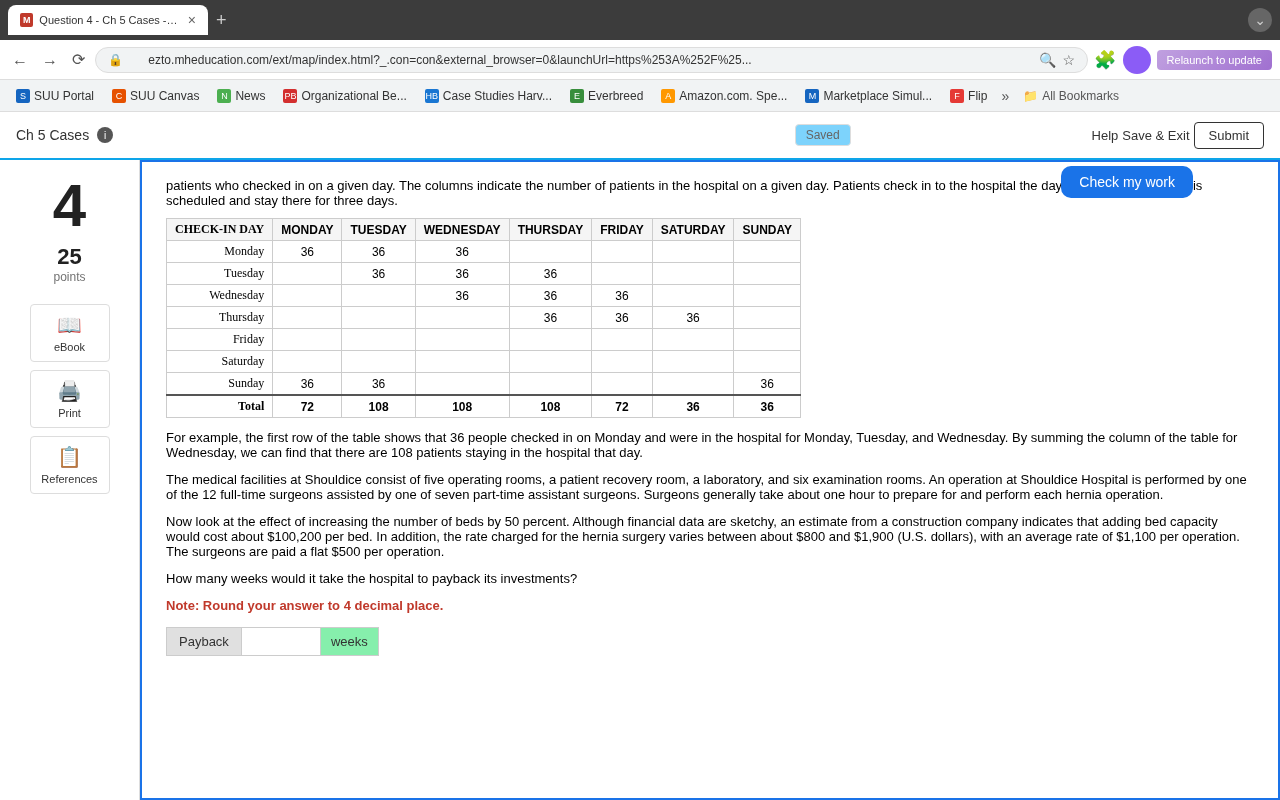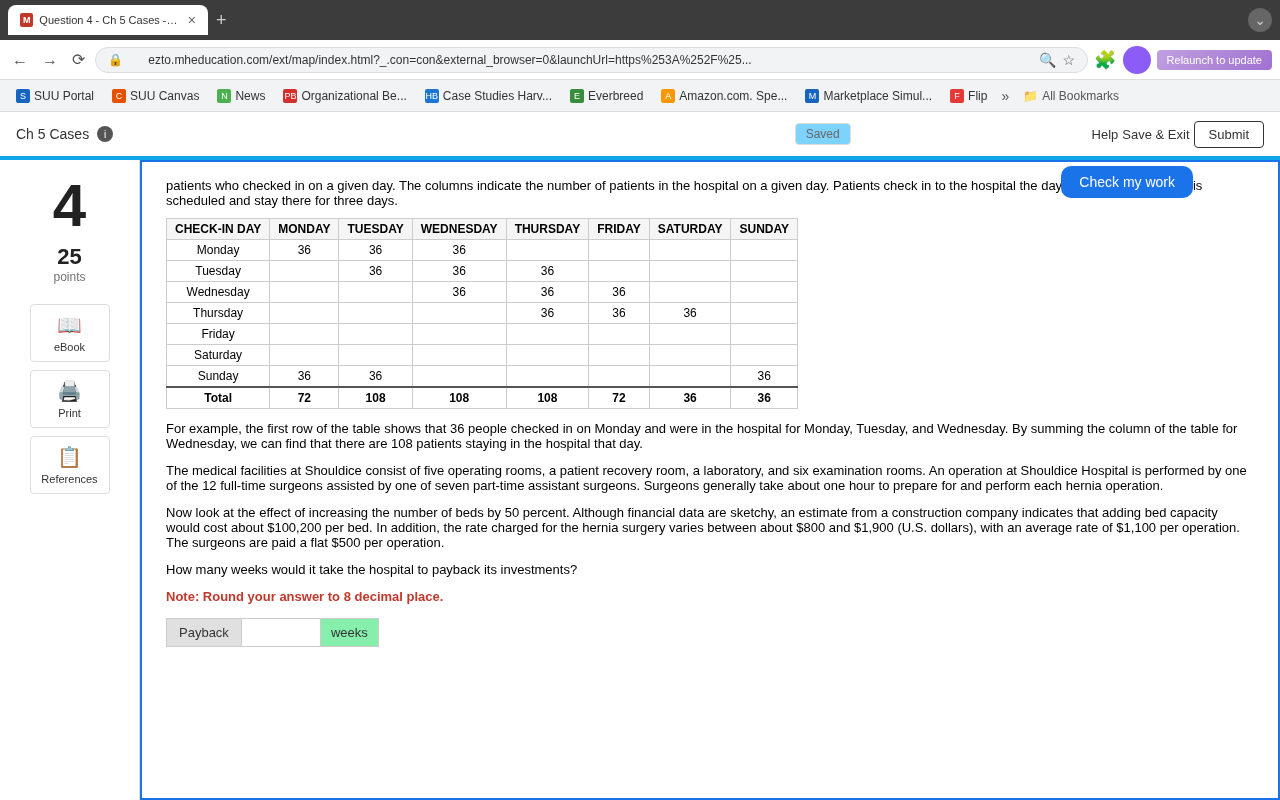--- a/index.html
+++ b/index.html
@@ -26,21 +26,21 @@
     .profile-img { width: 28px; height: 28px; border-radius: 50%; background: #8b5cf6; }
 
     
     .bookmarks-bar { background: #f1f3f4; border-bottom: 1px solid #ddd; display: flex; align-items: center; padding: 2px 8px; gap: 2px; height: 32px; overflow: hidden; }
     .bookmark-item { display: flex; align-items: center; gap: 4px; padding: 3px 8px; border-radius: 4px; cursor: pointer; font-size: 12px; color: #333; white-space: nowrap; }
     .bk-favicon { width: 14px; height: 14px; border-radius: 2px; display: flex; align-items: center; justify-content: center; font-size: 9px; }
     .bm-more { background: none; border: none; cursor: pointer; font-size: 14px; color: #555; padding: 0 4px; }
     .bm-folder { display: flex; align-items: center; gap: 4px; padding: 3px 8px; cursor: pointer; color: #555; font-size: 12px; }
 
     
-    .app-header { background: white; border-bottom: 4px solid #0ea5e9; display: flex; align-items: center; padding: 0 16px; height: 48px; }
+    .app-header { background: white; border-bottom: 2px solid #0ea5e9; display: flex; align-items: center; padding: 0 16px; height: 48px; }
     .app-title { font-size: 14px; color: #333; flex: 1; display: flex; align-items: center; gap: 8px; }
     .info-icon { width: 16px; height: 16px; border-radius: 50%; background: #555; color: white; display: flex; align-items: center; justify-content: center; font-size: 10px; cursor: pointer; }
     .saved-badge { background: #7dd3fc; border: 1px solid #ddd; border-radius: 4px; padding: 3px 10px; font-size: 12px; color: #666; }
     .header-btns { display: flex; gap: 4px; align-items: center; }
     .header-link { font-size: 13px; color: #333; cursor: pointer; text-decoration: none; }
     .submit-btn { background: none; border: 1px solid #333; color: #333; padding: 5px 14px; border-radius: 4px; cursor: pointer; font-size: 13px; }
 
     
     .main-layout { display: flex; height: calc(800px - 40px - 40px - 32px - 48px); }
 
@@ -54,21 +54,21 @@
     .sidebar-icon { font-size: 20px; color: #333; }
     .sidebar-label { font-size: 11px; color: #333; }
 
     
     .content-area { flex: 1; background: white; overflow-y: auto; padding: 16px 24px; border: 2px solid #1a73e8; position: relative; }
 
     
     .beds-table { border-collapse: collapse; margin: 10px 0; font-size: 12px; }
     .beds-table th, .beds-table td { border: 1px solid #ccc; padding: 3px 8px; text-align: center; }
     .beds-table th { background: #f5f5f5; font-weight: bold; }
-    .beds-table .col-header { text-align: center; }
+    .beds-table .col-header { text-align: right; font-family: Liberation Serif, serif; }
     .colspan-header { border: 1px solid #ccc; text-align: center; font-weight: bold; padding: 3px; }
 
     
     .check-work-btn { position: fixed; top: 166px; right: 87px; background: #1a73e8; color: #ffffff; border: none; padding: 8px 18px; border-radius: 10px; font-size: 14px; cursor: pointer; z-index: 100; }
 
     
     .answer-section { display: flex; align-items: center; gap: 0; }
     .payback-label { background: #e0e0e0; border: 1px solid #ccc; padding: 6px 12px; font-size: 13px; color: #333; border-right: none; }
     .answer-input { border: 1px solid #ccc; padding: 6px 8px; width: 80px; font-size: 13px; outline: none; }
     .weeks-label { border: 1px solid #ccc; border-left: none; padding: 6px 10px; font-size: 13px; color: #333; background: #86efac; }
@@ -304,21 +304,21 @@
 
     <p style="margin:12px 0;font-size:13px;">For example, the first row of the table shows that 36 people checked in on Monday and were in the hospital for Monday, Tuesday, and Wednesday. By summing the column of the table for Wednesday, we can find that there are 108 patients staying in the hospital that day.</p>
 
     <p style="margin:12px 0;font-size:13px;">The medical facilities at Shouldice consist of five operating rooms, a patient recovery room, a laboratory, and six examination rooms. An operation at Shouldice Hospital is performed by one of the 12 full-time surgeons assisted by one of seven part-time assistant surgeons. Surgeons generally take about one hour to prepare for and perform each hernia operation.</p>
 
     <p style="margin:12px 0;font-size:13px;">Now look at the effect of increasing the number of beds by 50 percent. Although financial data are sketchy, an estimate from a construction company indicates that adding bed capacity would cost about $100,200 per bed. In addition, the rate charged for the hernia surgery varies between about $800 and $1,900 (U.S. dollars), with an average rate of $1,100 per operation. The surgeons are paid a flat $500 per operation.</p>
 
     <p style="margin:12px 0;font-size:13px;">How many weeks would it take the hospital to payback its investments?</p>
 
     <p style="margin-bottom:14px;font-size:13px;">
-      <span class="note-text">Note: Round your answer to 8 decimal place.</span>
+      <span class="note-text">Note: Round your answer to 4 decimal place.</span>
     </p>
 
     <div class="answer-section">
       <span class="payback-label">Payback</span>
       <input class="answer-input" type="text" value="" style="">
       <span class="weeks-label">weeks</span>
     </div>
   </div>
 </div>
 

